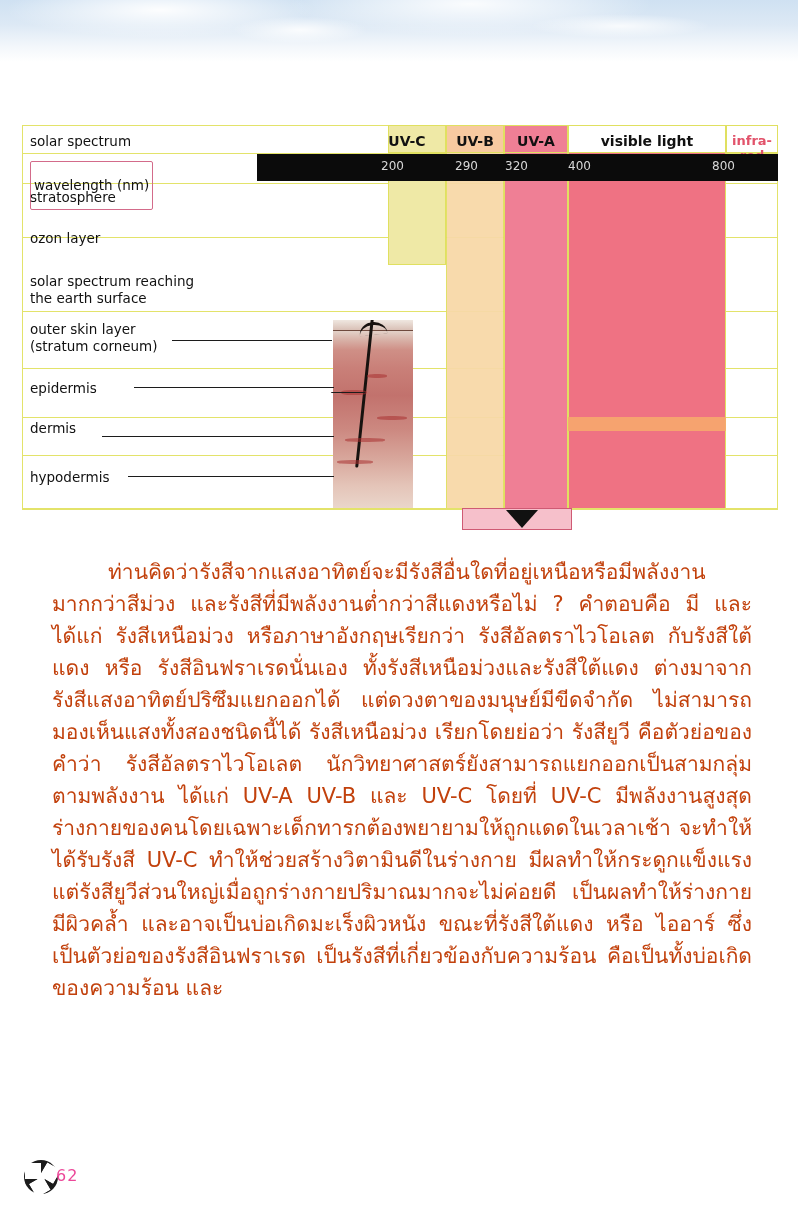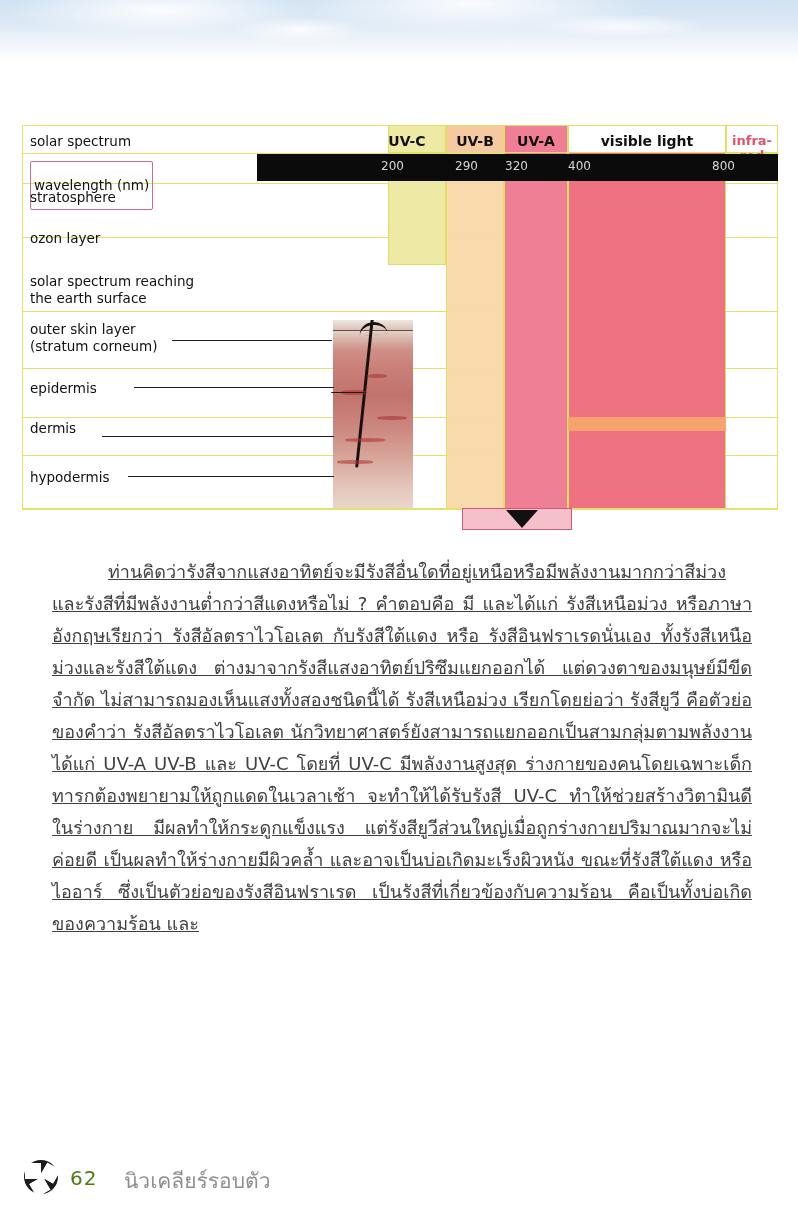--- a/index.html
+++ b/index.html
@@ -249,25 +249,24 @@
     border-top: 18px solid #111;
   }
 
   
   .body-text {
     position: absolute;
     left: 52px;
     top: 556px;
     width: 700px;
     font-family: "DejaVu Sans", sans-serif;
-    font-size: 18px;
+    font-size: 21px;
     line-height: 32px;
-    color: #404040;
+    color: #c2410c;
     text-align: justify;
-    text-decoration: underline;
   }
   .body-text p {
     margin: 0;
     text-indent: 56px;
   }
 
   
   .footer {
     position: absolute;
     left: 0;
@@ -300,24 +299,24 @@
     background: #fff;
     transform-origin: 2px 16px;
     clip-path: polygon(0 0, 100% 0, 100% 100%, 0 100%);
   }
   .radiation-icon .b1 { transform: rotate(30deg); }
   .radiation-icon .b2 { transform: rotate(150deg); }
   .radiation-icon .b3 { transform: rotate(270deg); }
 
   .page-num {
     position: absolute;
-    left: 70px;
+    left: 56px;
     top: 8px;
-    font-size: 20px;
-    color: #4d7c0f;
+    font-size: 16px;
+    color: #ec4899;
     letter-spacing: 1px;
   }
   .footer-title {
     position: absolute;
     left: 124px;
     top: 6px;
     font-size: 21px;
     color: #8e8e8e;
   }
 </style>
@@ -407,14 +406,13 @@
 </div>
 
 <div class="footer">
   <div class="radiation-icon">
     <div class="blade b1"></div>
     <div class="blade b2"></div>
     <div class="blade b3"></div>
     <div class="core"></div>
   </div>
   <div class="page-num">62</div>
-  <div class="footer-title">นิวเคลียร์รอบตัว</div>
 </div>
 
 </body></html>

